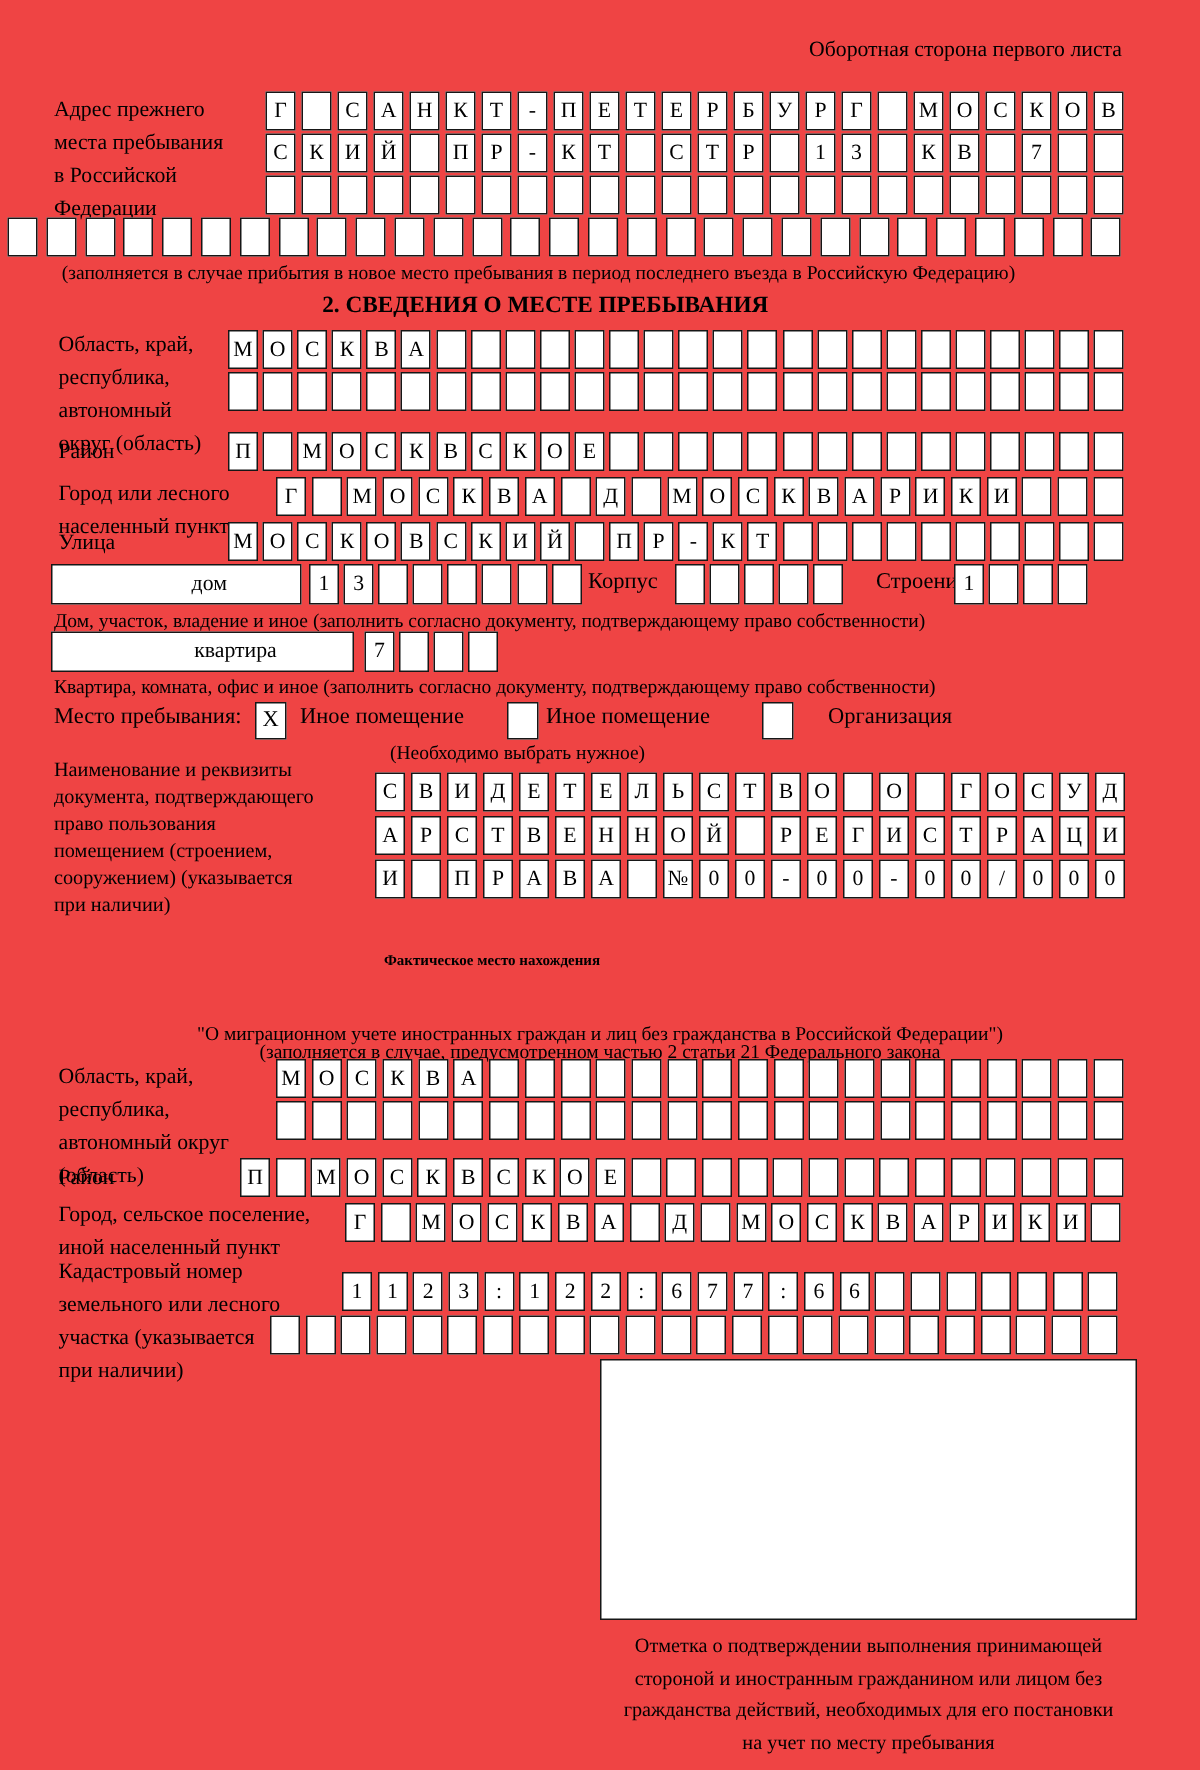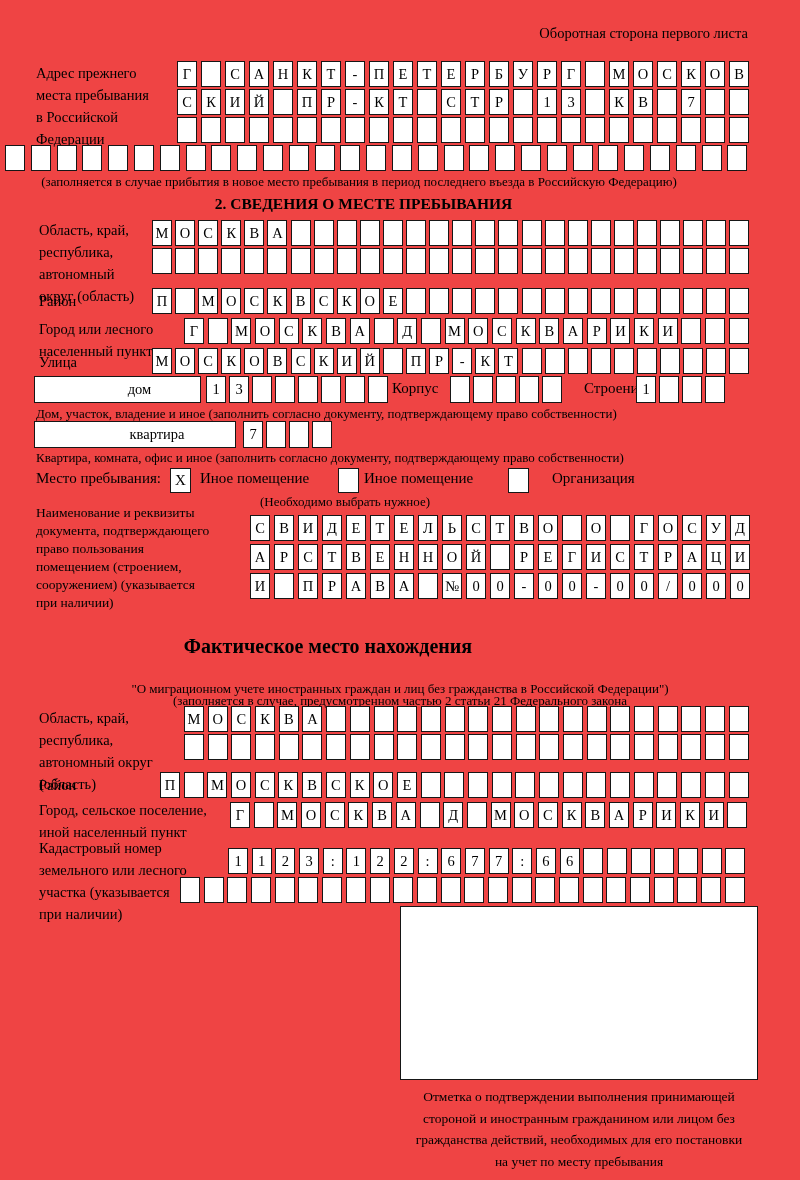--- a/index.html
+++ b/index.html
@@ -424,21 +424,21 @@
       <span class="cell">0</span>
       <span class="cell">-</span>
       <span class="cell">0</span>
       <span class="cell">0</span>
       <span class="cell">/</span>
       <span class="cell">0</span>
       <span class="cell">0</span>
       <span class="cell">0</span>
     </div>
 
-  <div class="abs title center" style="left:0; top:635px; width:656px; font-size:20px;">Фактическое место нахождения</div>
+  <div class="abs title center" style="left:0; top:635px; width:656px; font-size:10px;">Фактическое место нахождения</div>
   <div class="abs note center" style="left:0; top:661px; width:800px;margin-top:32px;">(заполняется в случае, предусмотренном частью 2 статьи 21 Федерального закона</div>
   <div class="abs note center" style="left:0; top:681px; width:800px;">"О миграционном учете иностранных граждан и лиц без гражданства в Российской Федерации")</div>
 
   <div class="abs lbl" style="left:39px; top:707px; width:145px;">Область, край,
 республика,
 автономный округ
 (область)</div>
   <div class="abs cells g37" style="left:184px; top:706px;">
       <span class="cell">М</span>
       <span class="cell">О</span>

